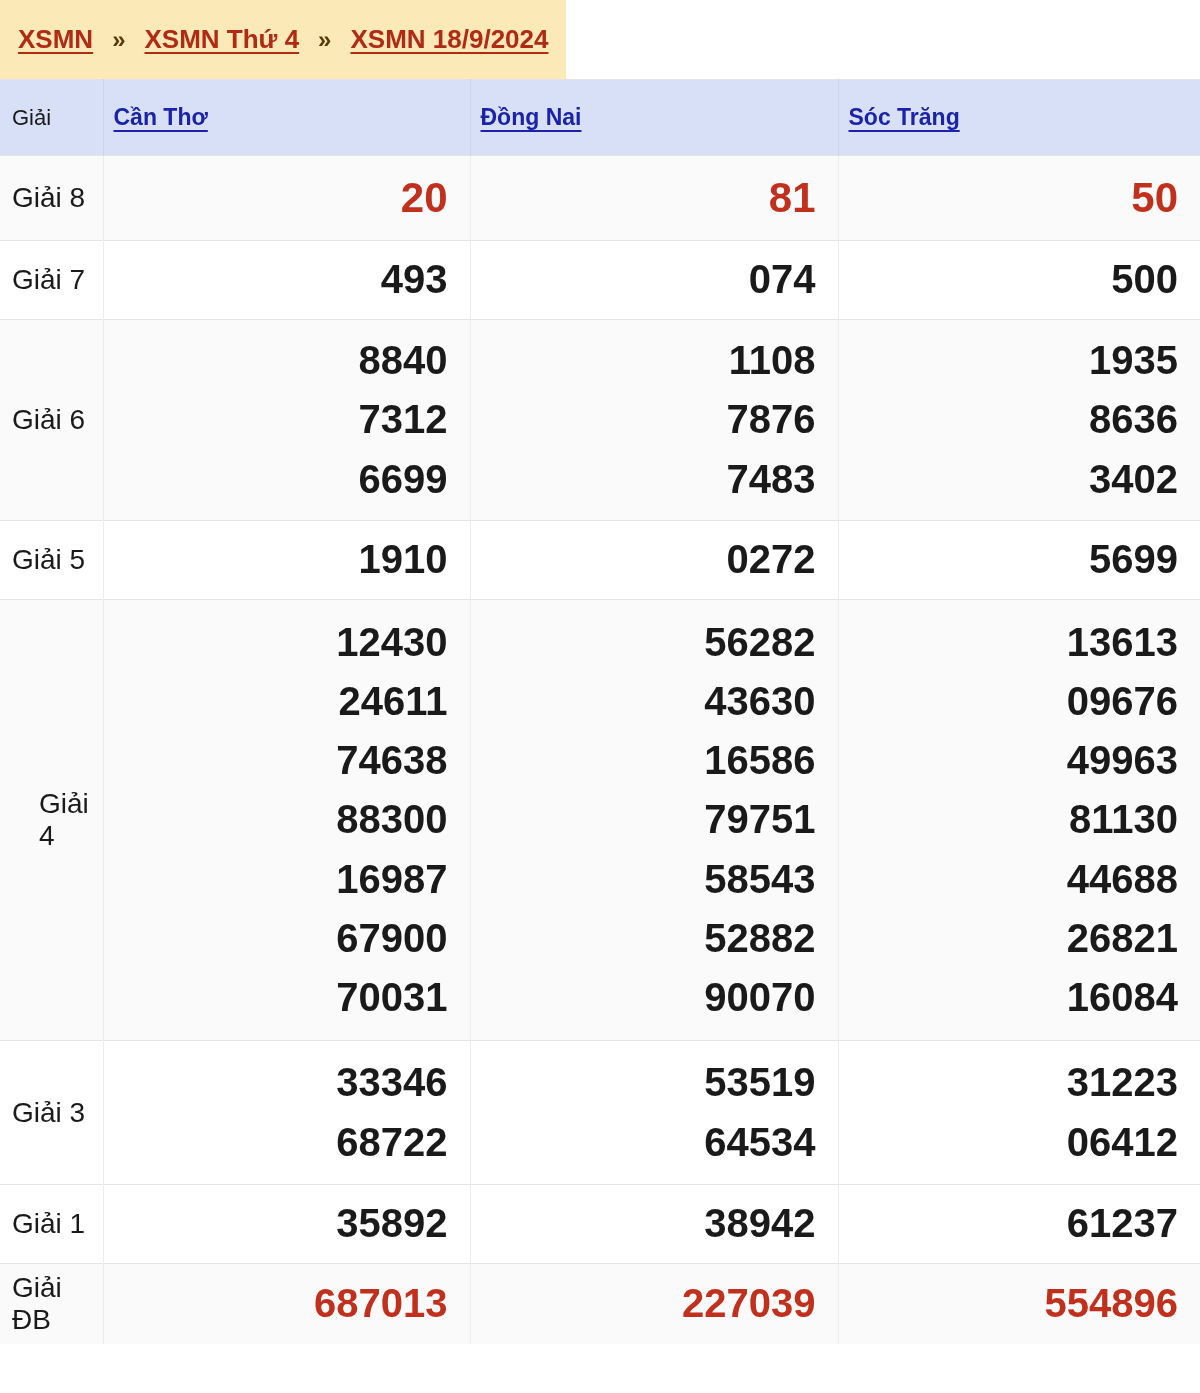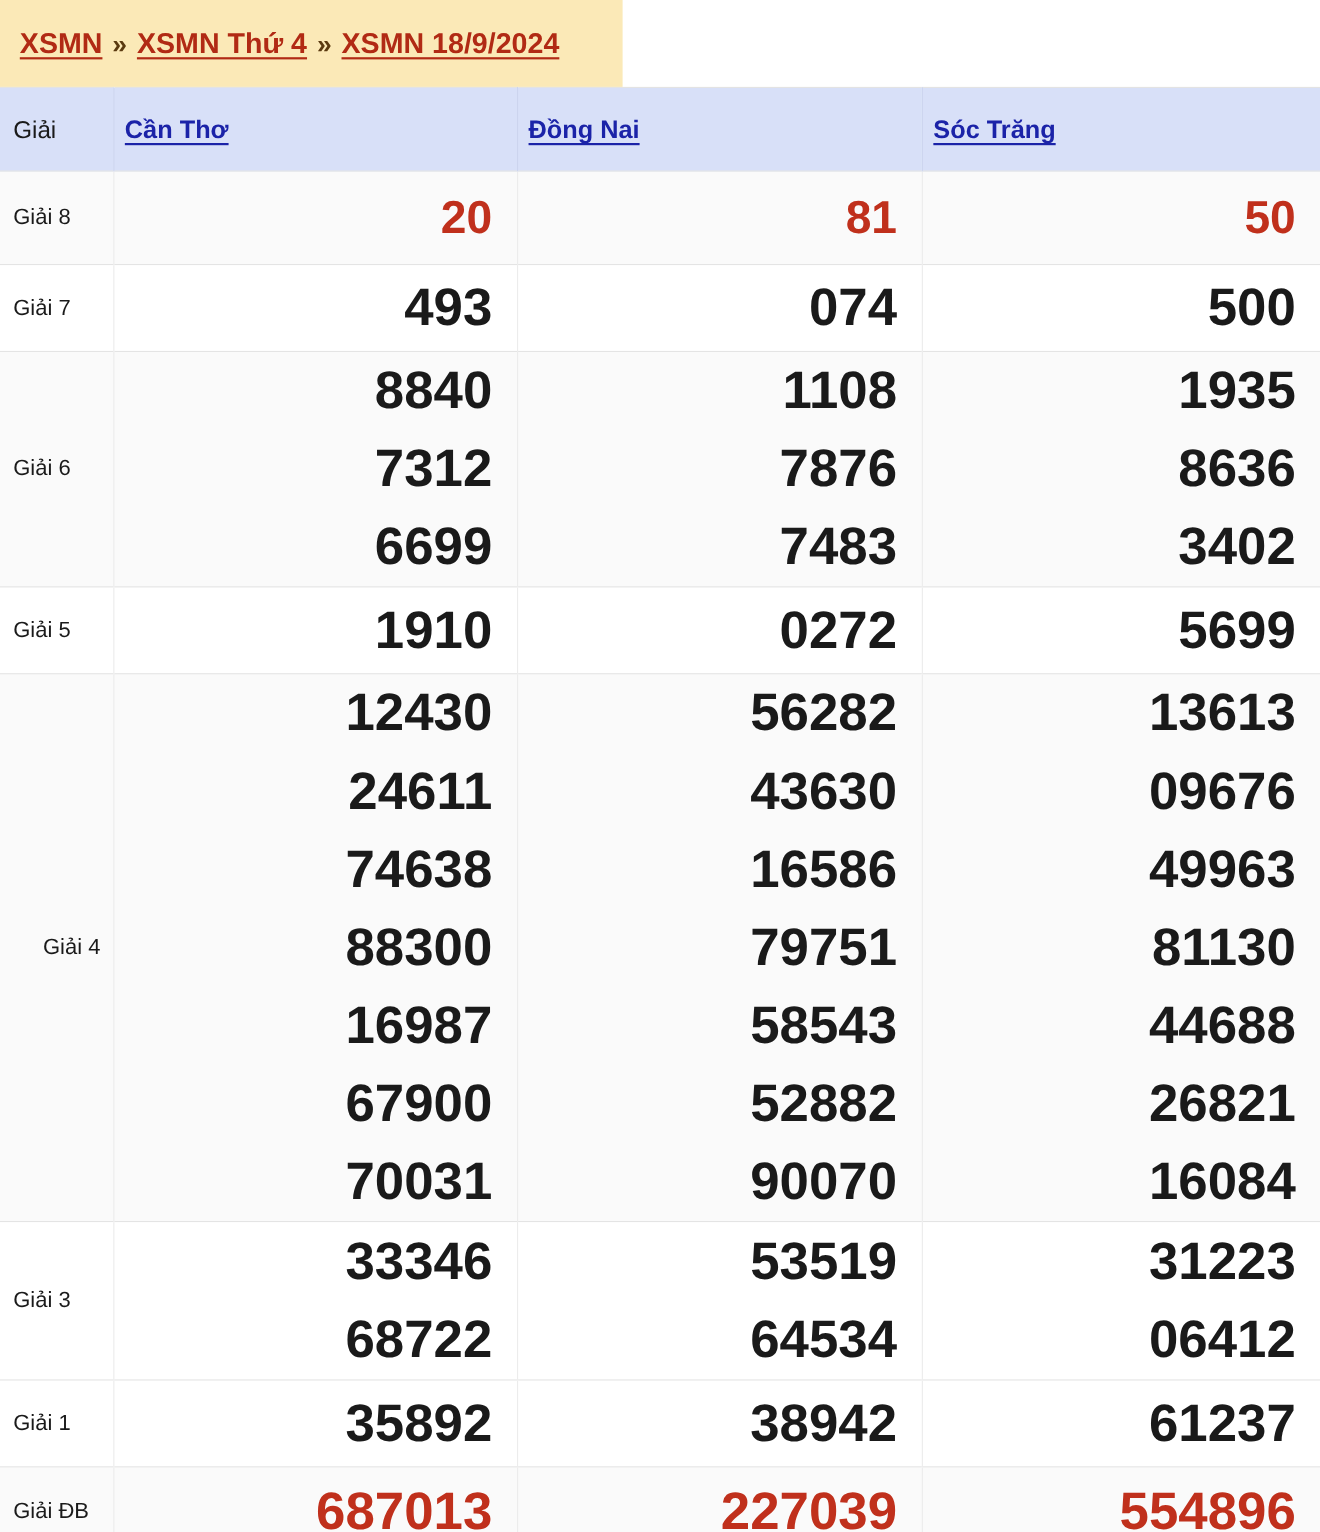--- a/index.html
+++ b/index.html
@@ -21,21 +21,21 @@
     height: 79px;
     box-sizing: border-box;
     display: flex;
     align-items: center;
     padding: 0 0 0 18px;
     width: 566px;
   }
   .breadcrumb-inner {
     display: flex;
     align-items: baseline;
-    gap: 0px;
+    gap: 10px;
     white-space: nowrap;
   }
   .crumb-link {
     color: #b12a14;
     font-size: 26px;
     font-weight: 700;
     text-decoration: underline;
     text-underline-offset: 4px;
     text-decoration-thickness: 2px;
     cursor: pointer;
@@ -93,34 +93,34 @@
 
   tbody td {
     border-top: 1px solid #e4e4e4;
     border-right: 1px solid #ececec;
     padding: 0;
     vertical-align: middle;
   }
   tbody td:last-child { border-right: none; }
 
   td.lbl {
-    font-size: 20px;
+    font-size: 28px;
     font-weight: 400;
     color: #1a1a1a;
     text-align: left;
     padding-left: 12px;
   }
 
   td.nums {
     text-align: right;
     padding-right: 22px;
   }
   .num {
     display: block;
-    font-size: 48px;
+    font-size: 40px;
     font-weight: 700;
     color: #1a1a1a;
     line-height: 1.48;
     letter-spacing: 0px;
   }
   .num.red { color: #c0301c; }
   .num.big { font-size: 42px; }
 
   
   tr.r-g8 td { height: 84px; }

